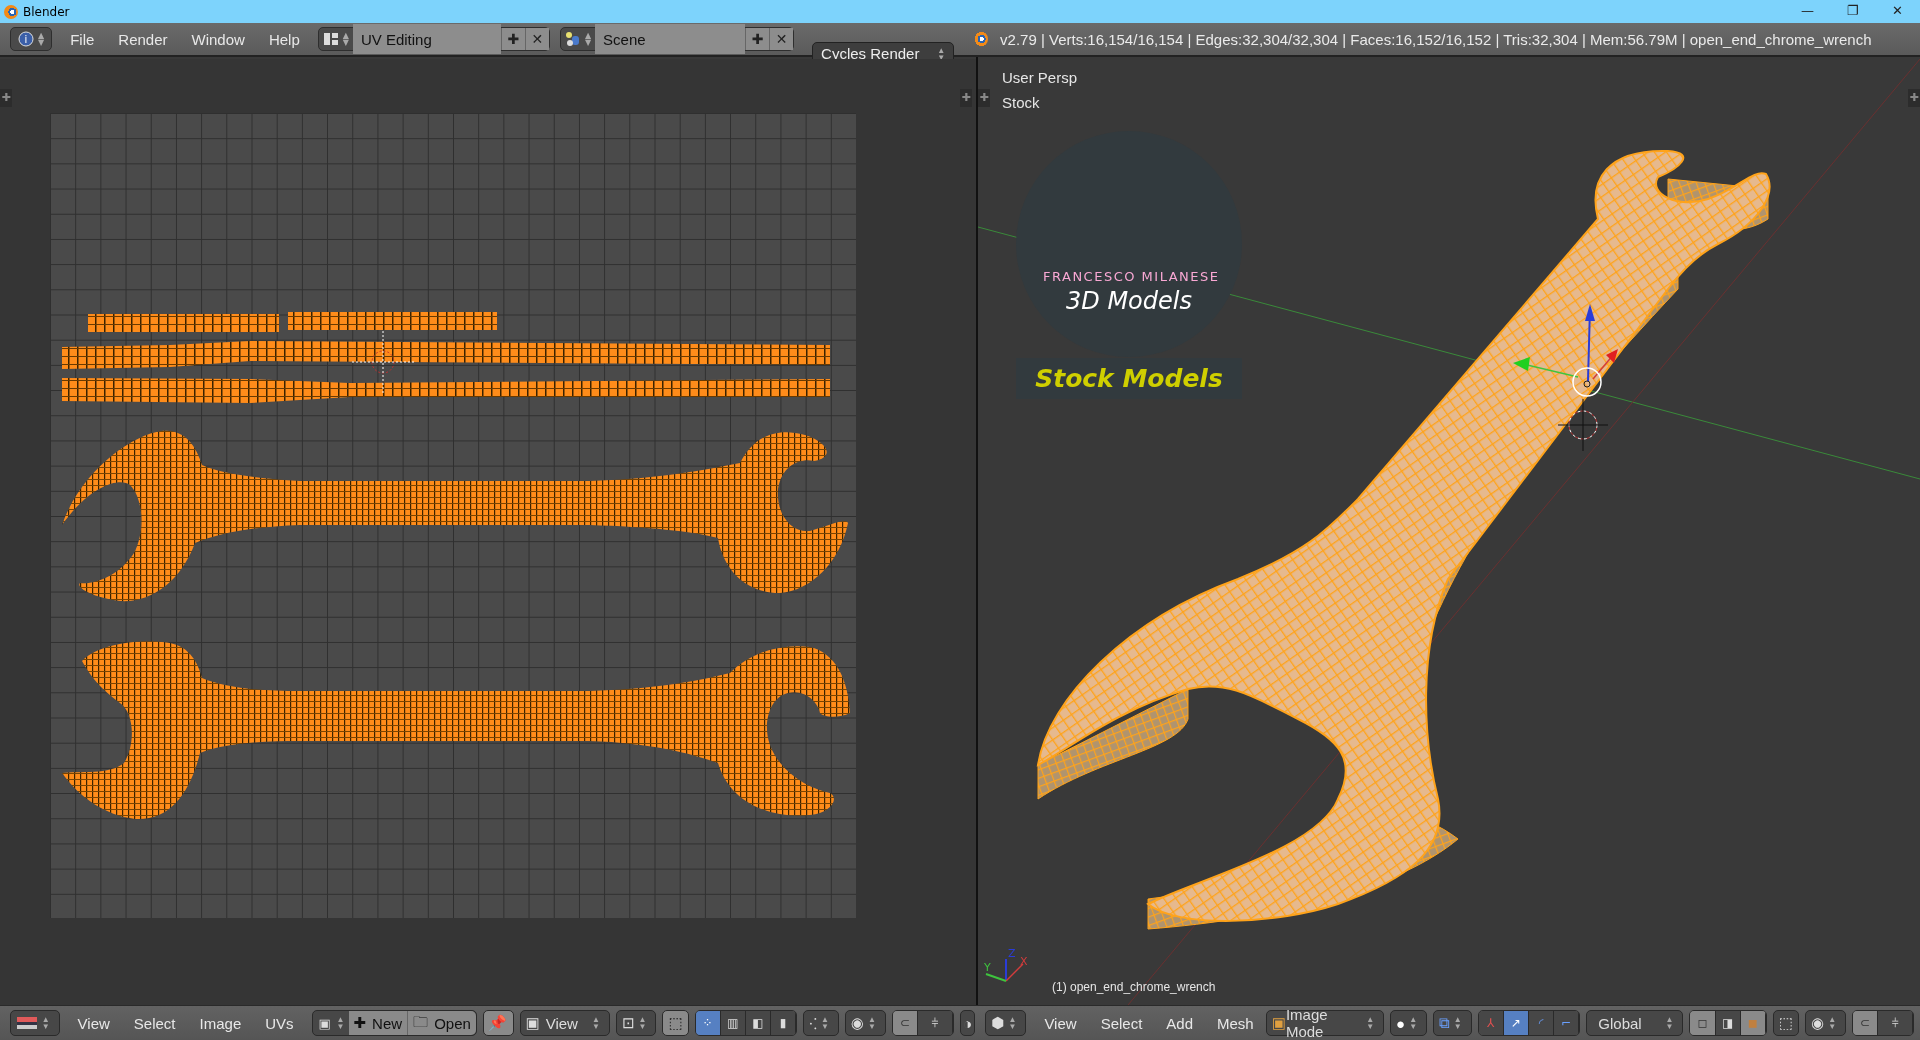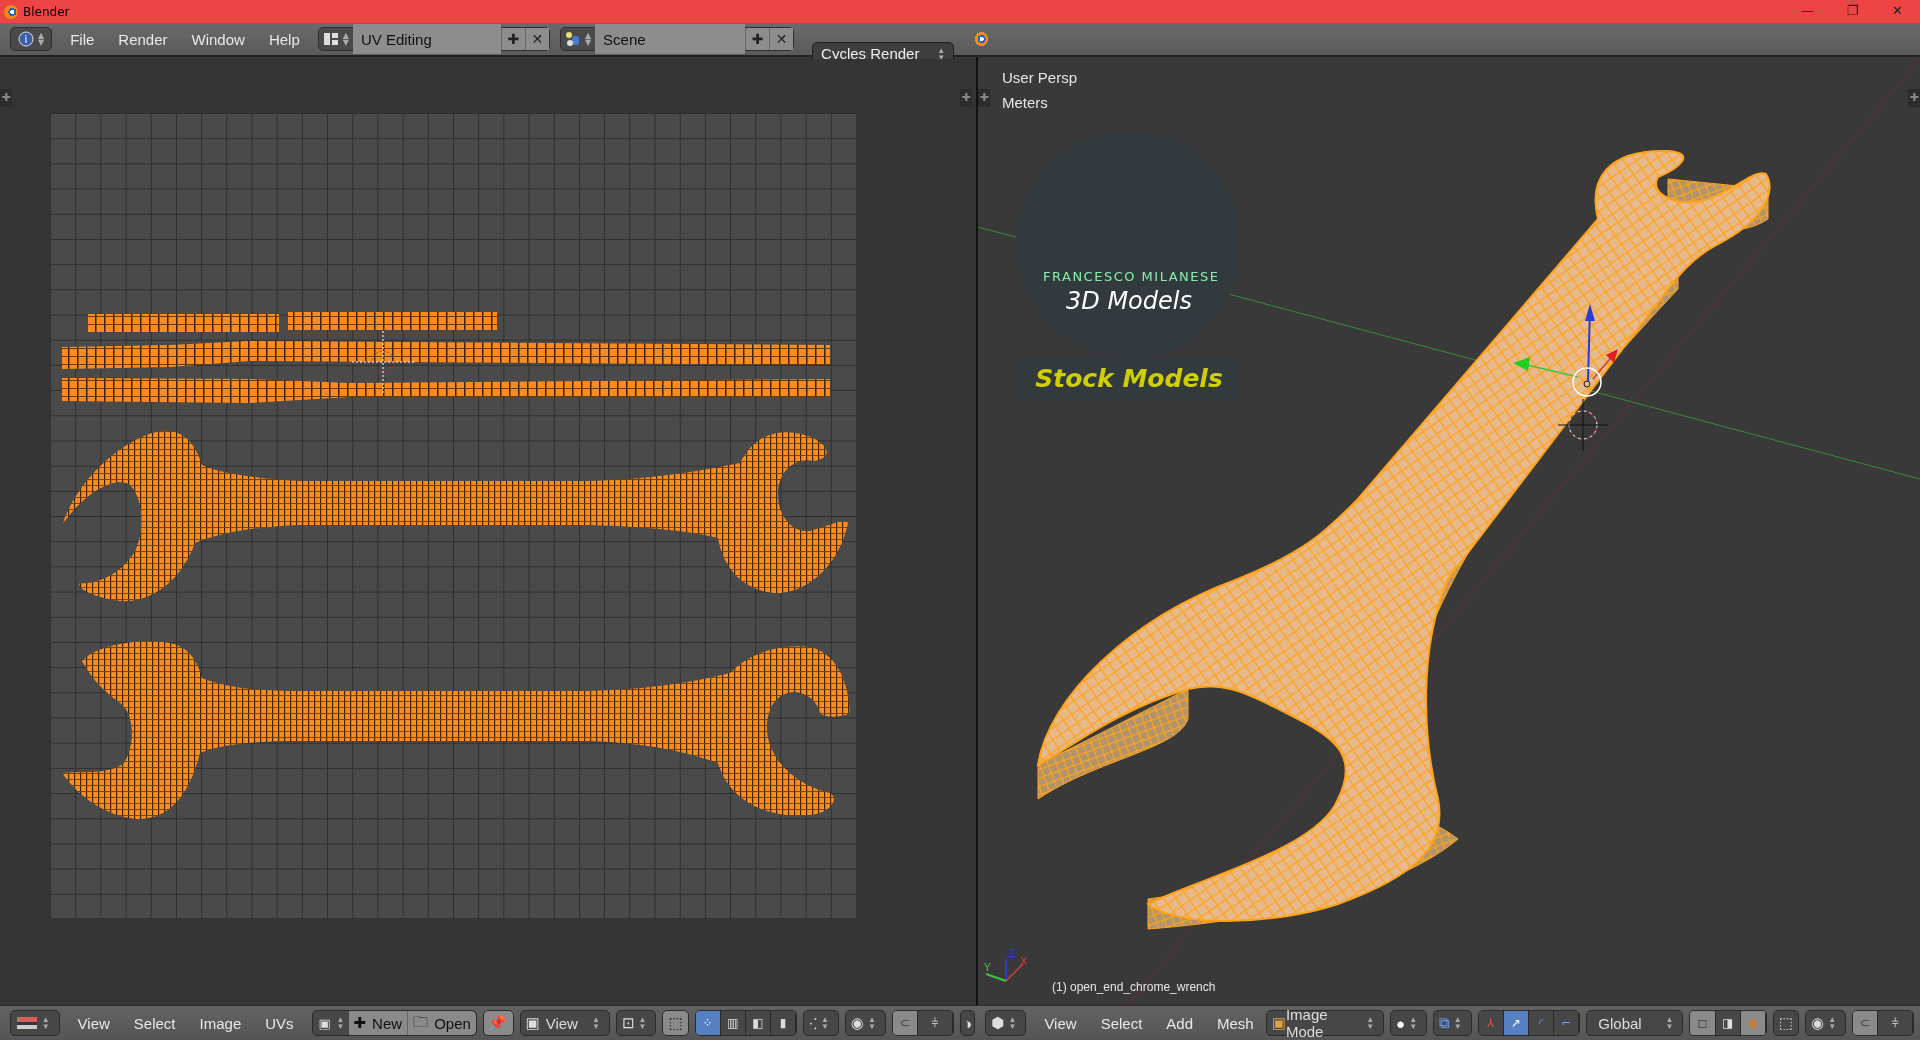--- a/index.html
+++ b/index.html
@@ -1,17 +1,17 @@
 <!DOCTYPE html>
 <html><head>
 <meta charset="utf-8">
 <style>
   * { box-sizing: border-box; margin: 0; padding: 0; }
   html, body { width: 1920px; height: 1040px; overflow: hidden; background: #393939; font-family: "DejaVu Sans", sans-serif; }
-  .titlebar { position: absolute; left: 0; top: 0; width: 1920px; height: 23px; background: #ef4444; display: flex; align-items: center; color: #000; font-size: 12px; }
+  .titlebar { position: absolute; left: 0; top: 0; width: 1920px; height: 23px; background: #7dd3fc; display: flex; align-items: center; color: #000; font-size: 12px; }
   .titlebar .app-icon { width: 14px; height: 14px; margin-left: 4px; margin-right: 5px; border-radius: 50%; background: radial-gradient(circle at 60% 50%, #fff 0 2px, #2a64b2 2px 4px, #f28a18 4px); }
   .titlebar .win-ctrls { position: absolute; right: 0; top: 0; display: flex; height: 23px; }
   .titlebar .win-ctrls div { width: 45px; text-align: center; line-height: 21px; font-size: 13px; color: #222; }
 
   .header { position: absolute; left: 0; top: 23px; width: 1920px; height: 34px; background: linear-gradient(#6a6a6a, #5a5a5a); border-bottom: 2px solid #222; display: flex; align-items: center; font-size: 14px; color: #e8e8e8; }
   .menu-item { padding: 0 12px; color: #e8e8e8; cursor: default; font-family: "Liberation Sans", sans-serif; font-size: 15px; }
   .btn-group { display: flex; align-items: center; height: 24px; border-radius: 5px; background: #4a4a4a; border: 1px solid #2e2e2e; margin-right: 6px; }
   .icon-btn { height: 22px; min-width: 24px; display: flex; align-items: center; justify-content: center; color: #ddd; font-size: 13px; }
   .updown { font-size: 8px; line-height: 7px; color: #aaa; display: flex; flex-direction: column; margin-right: 4px; }
   .field { height: 30px; background: #8d8d8d; color: #111; display: flex; align-items: center; padding-left: 8px; font-family: "Liberation Sans", sans-serif; font-size: 15px; }
@@ -26,21 +26,21 @@
     background-size: 25.2px 25.2px; }
   .divider { position: absolute; left: 976px; top: 57px; width: 2px; height: 948px; background: #111; }
   .viewport { position: absolute; left: 978px; top: 59px; width: 942px; height: 946px; background: #393939; overflow: hidden; }
   .vp-text { position: absolute; color: #e6e6e6; font-family: Liberation Sans, sans-serif; font-size: 15px; }
   .plus-tab { position: absolute; width: 12px; height: 18px; background: #2c2c2c; color: #888; font-size: 11px; text-align: center; line-height: 18px; }
 
   .logo-circle { position: absolute; left: 38px; top: 72px; width: 226px; height: 226px; border-radius: 50%; background: #323a3e; }
   .logo-fm { position: absolute; left: 28px; top: 28px; font-family: "DejaVu Sans", sans-serif; font-style: italic; font-size: 108px; letter-spacing: -4px; line-height: 1; }
   .logo-fm .f { color: #fff; }
   .logo-fm .m { color: #2aa1dc; }
-  .logo-name { position: absolute; left: 27px; top: 138px; color: #86efac; font-size: 13px; letter-spacing: 1.5px; font-family: "DejaVu Sans", sans-serif; }
+  .logo-name { position: absolute; left: 27px; top: 138px; color: #f9a8d4; font-size: 13px; letter-spacing: 1.5px; font-family: "DejaVu Sans", sans-serif; }
   .logo-3d { position: absolute; left: 50px; top: 156px; color: #fff; font-size: 24px; font-style: italic; font-family: "DejaVu Sans", sans-serif; }
   .logo-stock { position: absolute; left: 38px; top: 299px; width: 226px; height: 41px; background: #323a3e; color: #cfcf00; font-weight: bold; font-style: italic; font-size: 25px; text-align: center; line-height: 41px; font-family: "DejaVu Sans", sans-serif; }
 
   .footer { position: absolute; left: 0; top: 1005px; width: 1920px; height: 35px; background: linear-gradient(#626262, #555555); border-top: 1px solid #2a2a2a; display: flex; align-items: center; font-size: 14px; color: #e8e8e8; }
   .f-btn { height: 26px; border-radius: 5px; background: #474747; border: 1px solid #2a2a2a; display: flex; align-items: center; padding: 0 5px; color: #ddd; margin-right: 6px; font-family: "Liberation Sans", sans-serif; font-size: 15px; }
   .f-btn.light { background: #8a8a8a; color: #111; }
   .seg { display: flex; height: 26px; border-radius: 5px; overflow: hidden; border: 1px solid #2a2a2a; margin-right: 6px; }
   .seg div { width: 26px; display: flex; align-items: center; justify-content: center; background: #474747; color: #ddd; font-size: 12px; border-right: 1px solid #2a2a2a; }
   .seg div.on { background: #5680c2; color: #fff; }
   .seg div.light { background: #8a8a8a; color: #333; }
@@ -114,20 +114,21 @@
 
   <div class="dropdown" style="width:142px; margin-left:12px;margin-top:29px;">
     <span>Cycles Render</span>
     <span class="updown" style="margin:0;">
         <span>▲</span>
         <span>▼</span>
       </span>
   </div>
 
   <div class="blender-logo"></div>
+  <div class="stats">v2.79 | Verts:16,154/16,154 | Edges:32,304/32,304 | Faces:16,152/16,152 | Tris:32,304 | Mem:56.79M | open_end_chrome_wrench</div>
 </div>
 
 <div class="uv-editor">
   <div class="plus-tab" style="left:0; top:30px;">✚</div>
   <div class="plus-tab" style="left:960px; top:30px;">✚</div>
   <div class="uv-grid">
     <svg width="806" height="805">
       <defs>
         <pattern id="uvmesh" width="6" height="6" patternUnits="userSpaceOnUse">
           <rect width="6" height="6" fill="#ff8c1a"></rect>
@@ -159,21 +160,21 @@
     </svg>
   </div>
 </div>
 
 <div class="divider"></div>
 
 <div class="viewport">
   <div class="plus-tab" style="left:0; top:30px;">✚</div>
   <div class="plus-tab" style="left:930px; top:30px;">✚</div>
   <div class="vp-text" style="left:24px; top:10px;">User Persp</div>
-  <div class="vp-text" style="left:24px; top:35px;">Meters</div>
+  <div class="vp-text" style="left:24px; top:35px;">Stock</div>
 
   <svg width="942" height="946" style="position:absolute; left:0; top:0;">
     <defs>
       <pattern id="meshwire" width="10" height="10" patternUnits="userSpaceOnUse" patternTransform="rotate(-35)">
         <rect width="10" height="10" fill="#e6b98e"></rect>
         <rect width="10" height="1.3" fill="#ffa31a"></rect>
         <rect width="1.3" height="10" fill="#ffa31a"></rect>
       </pattern>
       <pattern id="sidewire" width="8" height="8" patternUnits="userSpaceOnUse" patternTransform="rotate(-20)">
         <rect width="8" height="8" fill="#b0946e"></rect>

